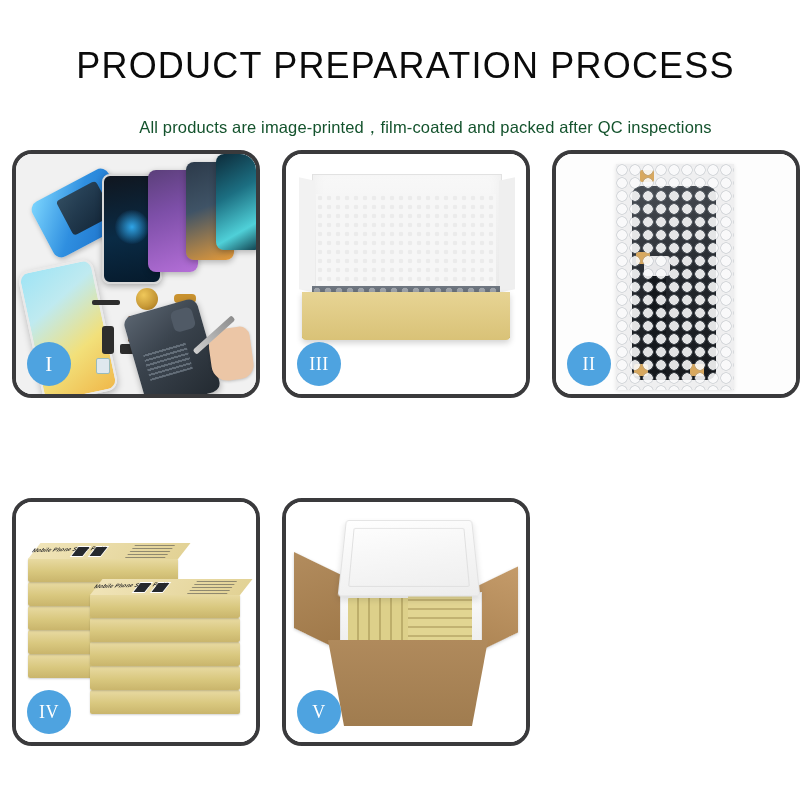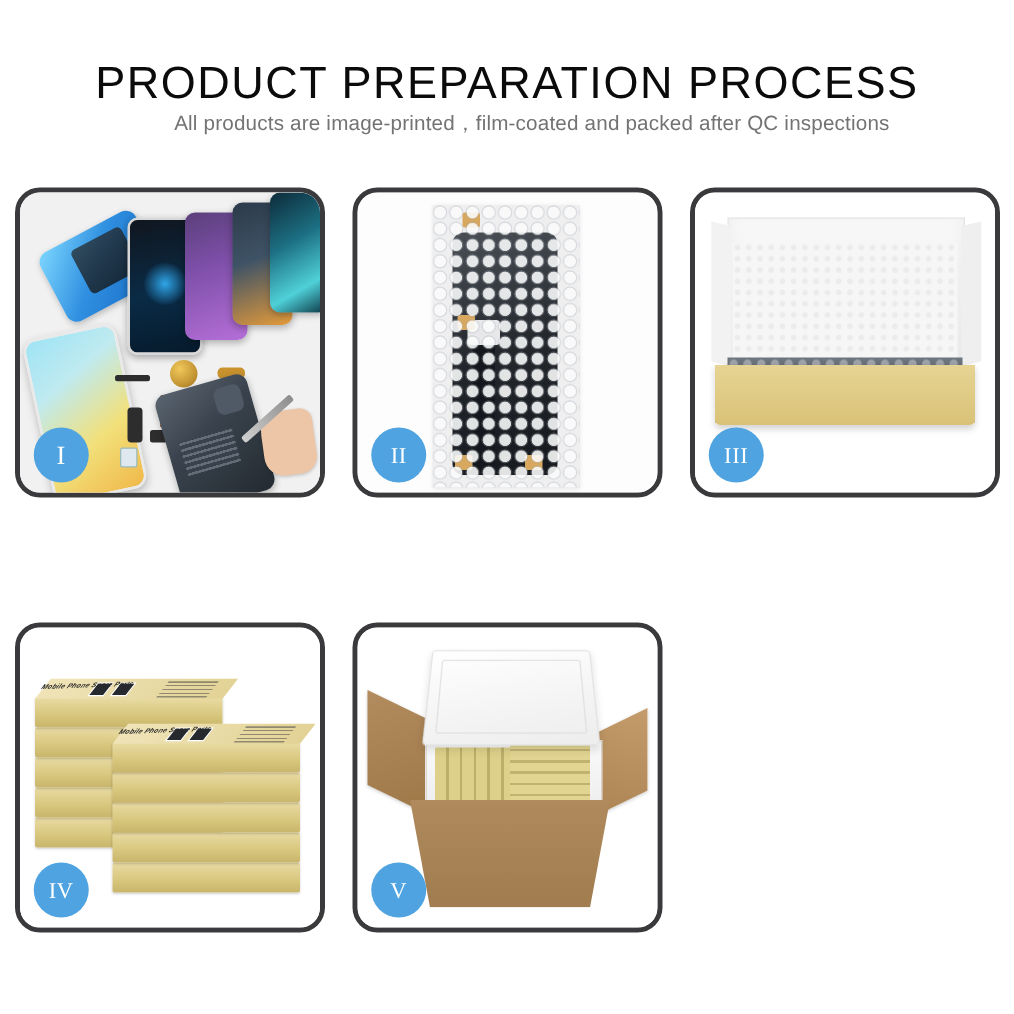--- a/index.html
+++ b/index.html
@@ -13,22 +13,22 @@
   .page{position:relative;width:811px;height:618px;}
 
   
   .header{position:absolute;left:0;top:0;width:811px;text-align:center;}
   .title{
     font-size:36px;letter-spacing:1.2px;color:#0b0b0b;
     font-weight:500;line-height:1;margin-top:48px;
     font-family:"Liberation Sans","DejaVu Sans",sans-serif;
   }
   .subtitle{
-    font-size:16.5px;color:#737373;font-weight:400;
-    margin-top:4px;letter-spacing:.15px;padding-left:40px;
+    font-size:16.5px;color:#14532d;font-weight:400;
+    margin-top:33px;letter-spacing:.15px;padding-left:40px;
   }
 
   
   .grid{
     position:absolute;left:12px;top:150px;
     width:787px;height:598px;
     display:grid;
     grid-template-columns:248px 248px 248px;
     grid-template-rows:248px 248px;
     column-gap:22px;row-gap:100px;
@@ -353,48 +353,48 @@
           <div class="chassis"></div>
           <div class="hand"></div>
           <div class="tool"></div>
         </div>
       </div>
       <div class="badge">I</div>
     </div>
 
     <div class="panel">
       <div class="inner">
+        <div class="p3">
+          <div class="lid"></div>
+          <div class="foam-fill"></div>
+          <div class="tray-lip-l"></div>
+          <div class="tray-lip-r"></div>
+          <div class="tray-contents"></div>
+          <div class="tray"></div>
+        </div>
+      </div>
+      <div class="badge sm">III</div>
+    </div>
+
+    <div class="panel">
+      <div class="inner">
         <div class="p2">
           <div class="bag">
             <div class="screen-in"></div>
             <div class="flex-strip"></div>
             <div class="flex-pad"></div>
             <div class="tape" style="left:24px;top:6px;"></div>
             <div class="tape" style="left:20px;top:88px;"></div>
             <div class="tape" style="left:18px;top:200px;"></div>
             <div class="tape" style="left:74px;top:200px;"></div>
             <div class="bubbles"></div>
           </div>
         </div>
       </div>
       <div class="badge sm">II</div>
-    </div>
-
-    <div class="panel">
-      <div class="inner">
-        <div class="p3">
-          <div class="lid"></div>
-          <div class="foam-fill"></div>
-          <div class="tray-lip-l"></div>
-          <div class="tray-lip-r"></div>
-          <div class="tray-contents"></div>
-          <div class="tray"></div>
-        </div>
-      </div>
-      <div class="badge sm">III</div>
     </div>
 
     <div class="panel">
       <div class="inner">
         <div class="p4">
           <div class="stackwrap">
 
             <div class="bx" style="left:4px;top:128px;"></div>
             <div class="bx" style="left:4px;top:104px;"></div>
             <div class="bx" style="left:4px;top:80px;"></div>

